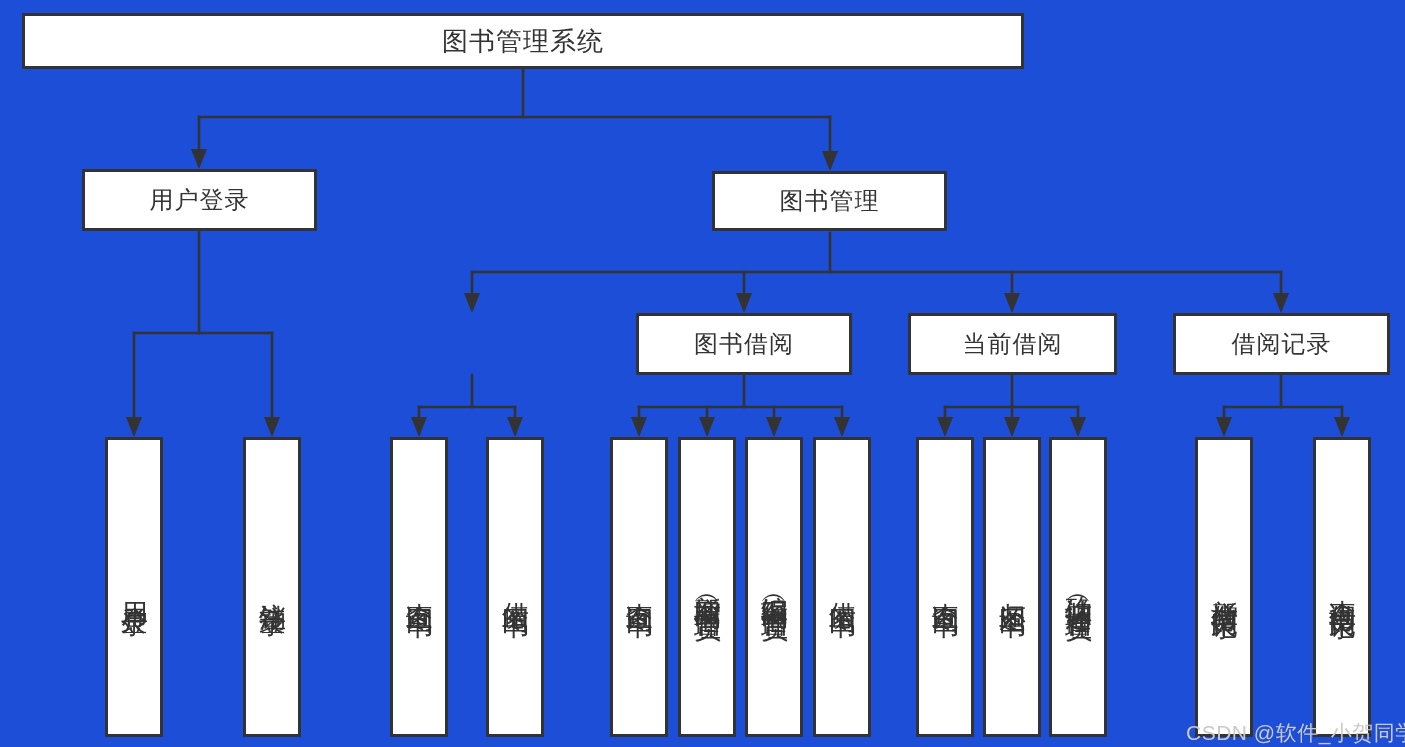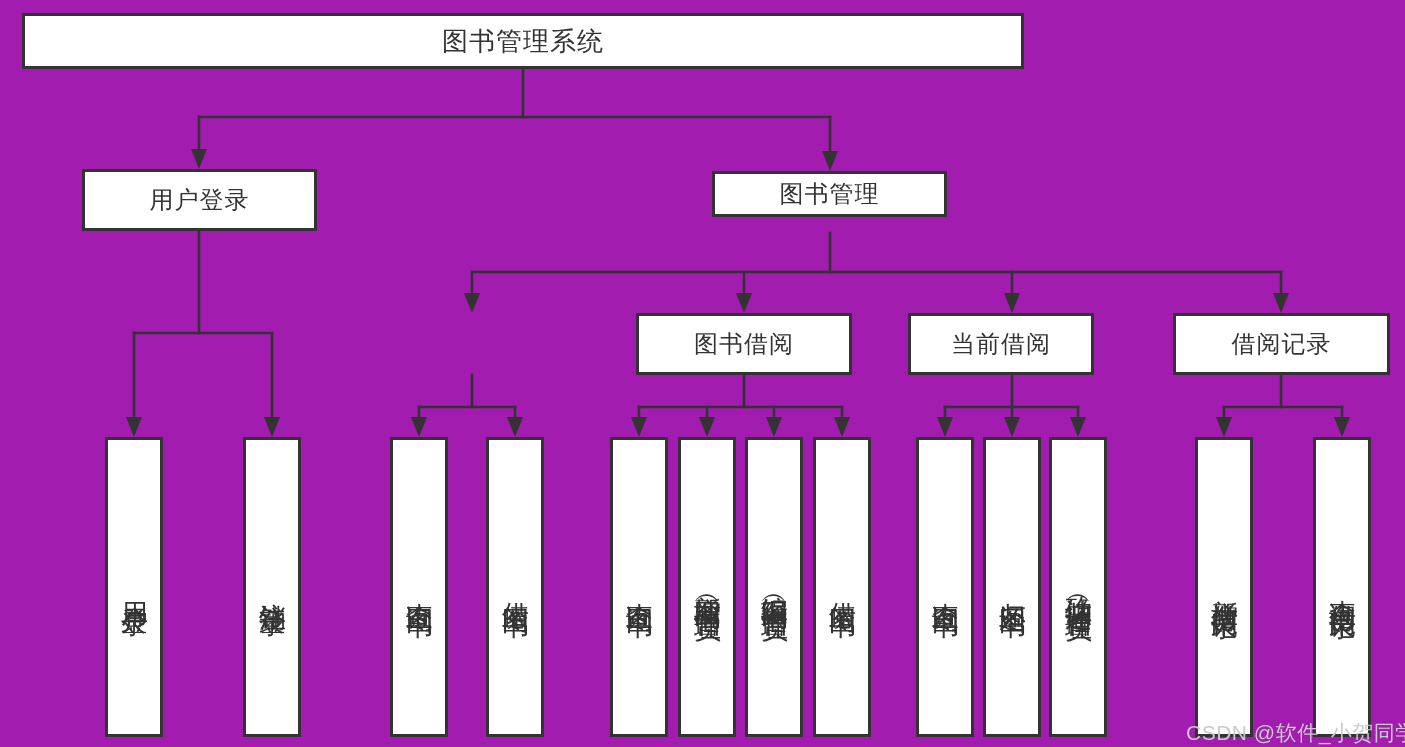--- a/index.html
+++ b/index.html
@@ -5,21 +5,21 @@
   html, body {
     margin: 0;
     padding: 0;
     background: #ffffff;
     font-family: "Liberation Sans", sans-serif;
   }
   #stage {
     position: relative;
     width: 1405px;
     height: 747px;
-    background: #a21caf;
+    background: #1d4ed8;
     overflow: hidden;
     color: #333333;
   }
   #connectors {
     position: absolute;
     left: 0; top: 0;
     width: 1405px; height: 747px;
     z-index: 1;
   }
   #connectors line {
@@ -53,25 +53,25 @@
     text-orientation: mixed;
     font-size: 27px;
     letter-spacing: 3px;
     line-height: 1;
     color: #333333;
   }
   
   .root    { left: 22px;   top: 13px;  width: 1002px; height: 56px; }
   
   .l2-a    { left: 82px;   top: 169px; width: 235px;  height: 62px; }
-  .l2-b    { left: 712px;  top: 171px; width: 235px;  height: 46px; }
+  .l2-b    { left: 712px;  top: 171px; width: 235px;  height: 60px; }
   
   .l3-a    { left: 364px;  top: 313px; width: 217px;  height: 62px; }
   .l3-b    { left: 636px;  top: 313px; width: 216px;  height: 62px; }
-  .l3-c    { left: 908px;  top: 313px; width: 186px;  height: 62px; }
+  .l3-c    { left: 908px;  top: 313px; width: 209px;  height: 62px; }
   .l3-d    { left: 1173px; top: 313px; width: 217px;  height: 62px; text-align: right; }
   
   .leaf    { top: 437px; width: 58px; height: 300px; }
   .lf-1  { left: 105px;  }
   .lf-2  { left: 243px;  }
   .lf-3  { left: 390px;  }
   .lf-4  { left: 486px;  }
   .lf-5  { left: 610px;  }
   .lf-6  { left: 678px;  }
   .lf-7  { left: 745px;  }

